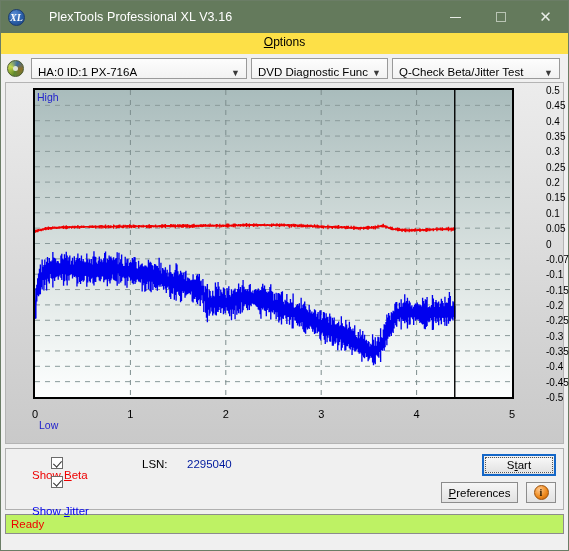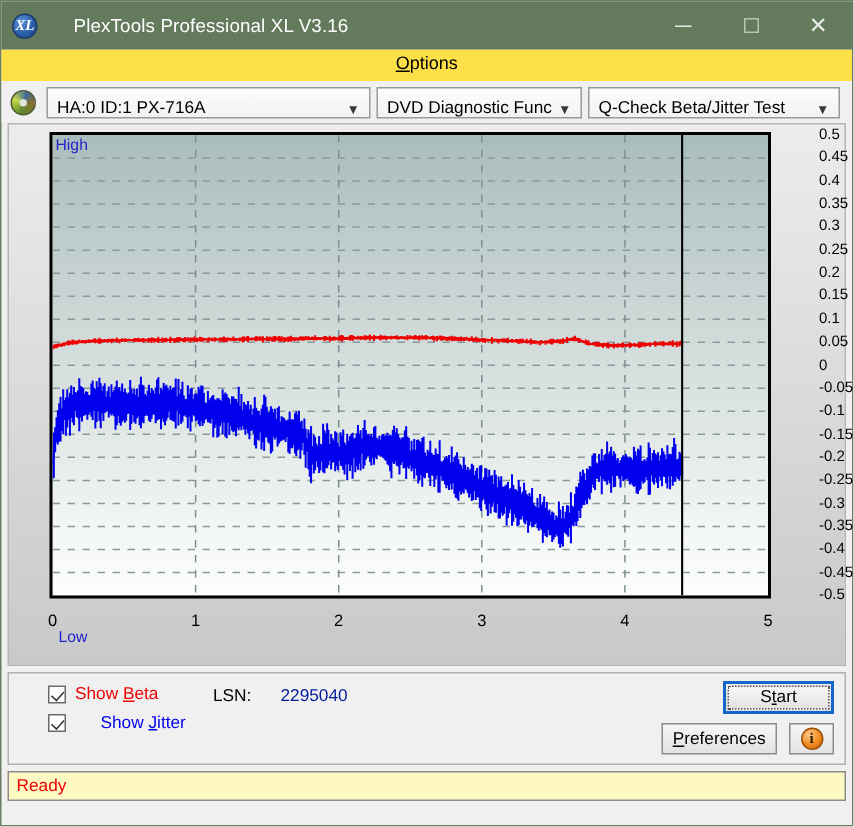--- a/index.html
+++ b/index.html
@@ -148,20 +148,21 @@
   .bottom-panel {
     margin: 4px 4px 0 4px;
     border: 1px solid #b0b0b0;
     background: #f0f0f0;
     height: 62px; min-height: 62px;
     position: relative;
   }
   .chk-row {
     position: absolute; display: flex; align-items: center;
     font-size: 11.5px;
+    flex-direction: column;
   }
   .chk-beta  { left: 26px; top: 8px; }
   .chk-jitter{ left: 26px; top: 27px; gap: 17px; }
   .cbox {
     width: 12px; height: 12px;
     background: #fff; border: 1px solid #6b6b6b;
     margin-right: 6px;
     position: relative; flex: 0 0 auto;
   }
   .cbox::after {
@@ -211,21 +212,21 @@
     color: #2a1a00; font-size: 10px; font-weight: bold;
     display: flex; align-items: center; justify-content: center;
     font-family: "Liberation Serif", serif;
   }
   u.ak { text-decoration: underline; }
 
   
   .statusbar {
     margin: 4px 4px 0 4px;
     height: 20px; min-height: 20px;
-    background: #fef9c3;
+    background: #bef264;
     border: 1px solid #8c8c8c;
     display: flex; align-items: center;
     padding-left: 5px;
     font-size: 11.5px; color: #ee0000;
   }
 </style>
 </head>
 <body>
 
 <div class="window">
@@ -310,21 +311,21 @@
           <div class="ytick" style="top: 17.35px;">0.45</div>
           <div class="ytick" style="top: 32.7px;">0.4</div>
           <div class="ytick" style="top: 48.05px;">0.35</div>
           <div class="ytick" style="top: 63.4px;">0.3</div>
           <div class="ytick" style="top: 78.75px;">0.25</div>
           <div class="ytick" style="top: 94.1px;">0.2</div>
           <div class="ytick" style="top: 109.45px;">0.15</div>
           <div class="ytick" style="top: 124.8px;">0.1</div>
           <div class="ytick" style="top: 140.15px;">0.05</div>
           <div class="ytick" style="top: 155.5px;">0</div>
-          <div class="ytick" style="top: 170.85px;">-0.05</div>
+          <div class="ytick" style="top: 170.85px;">-0.07</div>
           <div class="ytick" style="top: 186.2px;">-0.1</div>
           <div class="ytick" style="top: 201.55px;">-0.15</div>
           <div class="ytick" style="top: 216.9px;">-0.2</div>
           <div class="ytick" style="top: 232.25px;">-0.25</div>
           <div class="ytick" style="top: 247.6px;">-0.3</div>
           <div class="ytick" style="top: 262.95px;">-0.35</div>
           <div class="ytick" style="top: 278.3px;">-0.4</div>
           <div class="ytick" style="top: 293.65px;">-0.45</div>
           <div class="ytick" style="top: 309px;">-0.5</div>
         </div>

